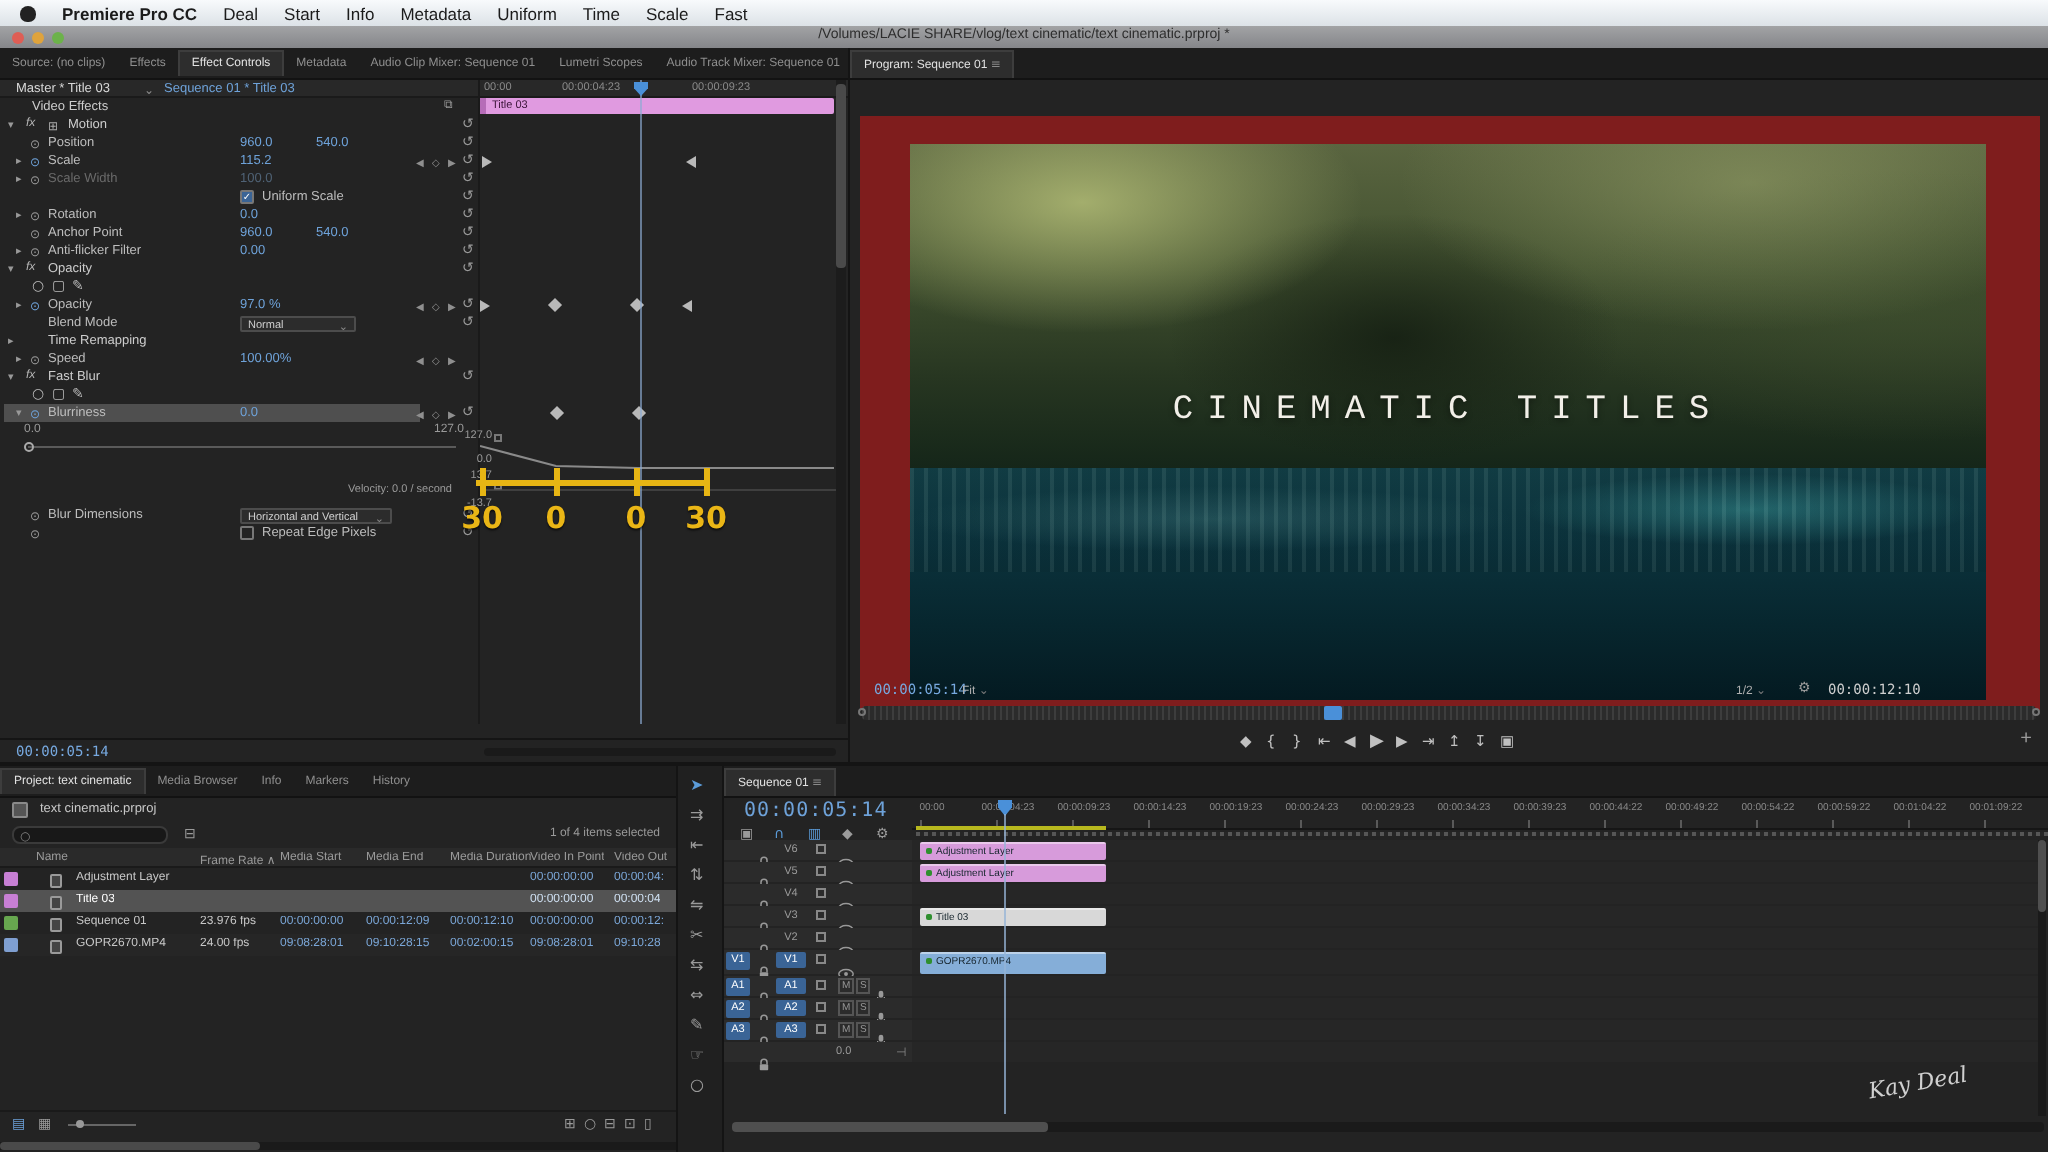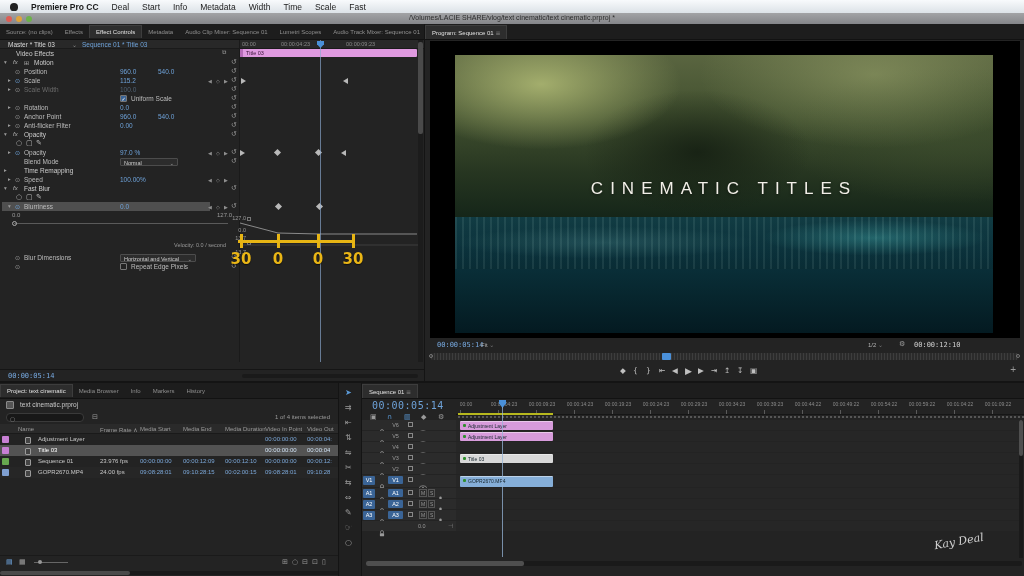--- a/index.html
+++ b/index.html
@@ -58,21 +58,21 @@
 <div class="screen">
 
   <div class="menubar">
     <span class="apple"></span>
     <span class="app">Premiere Pro CC</span>
     <span id="menu-items" style="display:flex;gap:13px;">
         <span>Deal</span>
         <span>Start</span>
         <span>Info</span>
         <span>Metadata</span>
-        <span>Width</span>
+        <span>Uniform</span>
         <span>Time</span>
         <span>Scale</span>
         <span>Fast</span>
       </span>
   </div>
 
   <div class="titlebar">
     <span class="tlight" style="left:6px;background:#de5e55;"></span>
     <span class="tlight" style="left:16px;background:#dfa33c;"></span>
     <span class="tlight" style="left:26px;background:#6cb24a;"></span>
@@ -278,21 +278,21 @@
     <div class="abs" style="top:345px;left:0;width:424px;height:12px;background:#232323;border-top:1px solid #151515;">
       <span class="abs tc" style="left:8px;top:2px;font-size:7px;color:#77a9e0;">00:00:05:14</span>
       <div class="abs" style="left:242px;top:4px;width:176px;height:4px;background:#1a1a1a;border-radius:2px;"></div>
     </div>
   </div>
 
   <div class="panel" id="pm-panel" style="left:425px;top:24px;width:599px;height:357px;">
     <div class="tabbar">
       <span class="tab active"><span>Program: Sequence 01</span> <span class="mini" style="color:#8a8a8a">≡</span></span>
     </div>
-    <div class="abs" style="left:5px;top:17px;width:590px;height:297px;background:#000000;">
+    <div class="abs" style="left:5px;top:34px;width:590px;height:297px;background:#7f1d1d;font-family:Liberation Mono, monospace;">
 
       <div class="abs" style="left:25px;top:14px;width:538px;height:278px;overflow:hidden;">
         <div class="abs" style="left:0;top:0;width:538px;height:162px;
           background:
             radial-gradient(ellipse 42% 65% at 16% 18%, rgba(178,188,118,.85), rgba(178,188,118,0) 62%),
             radial-gradient(ellipse 50% 70% at 78% 12%, rgba(150,160,105,.6), rgba(150,160,105,0) 65%),
             radial-gradient(ellipse 30% 55% at 45% 60%, rgba(20,30,18,.85), rgba(20,30,18,0) 70%),
             radial-gradient(ellipse 45% 60% at 92% 50%, rgba(62,78,46,.7), rgba(62,78,46,0) 70%),
             linear-gradient(180deg,#5a6540 0%,#41502f 38%,#273621 72%,#152619 100%);"></div>
         <div class="abs" style="left:0;top:162px;width:538px;height:116px;

